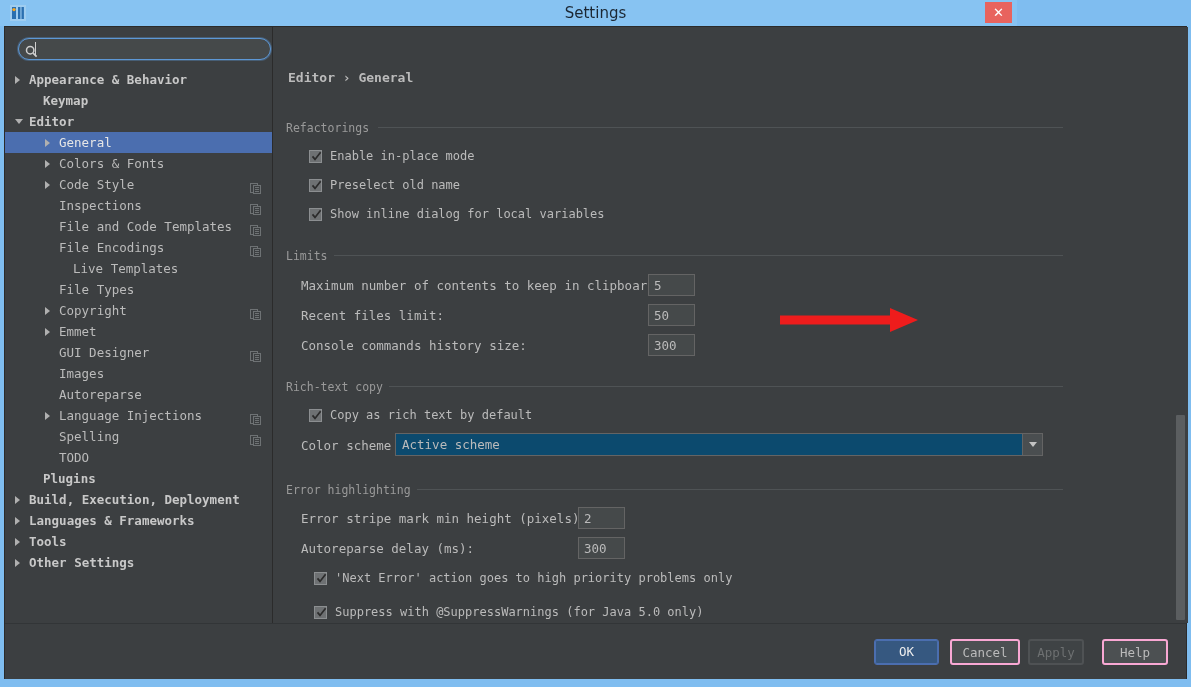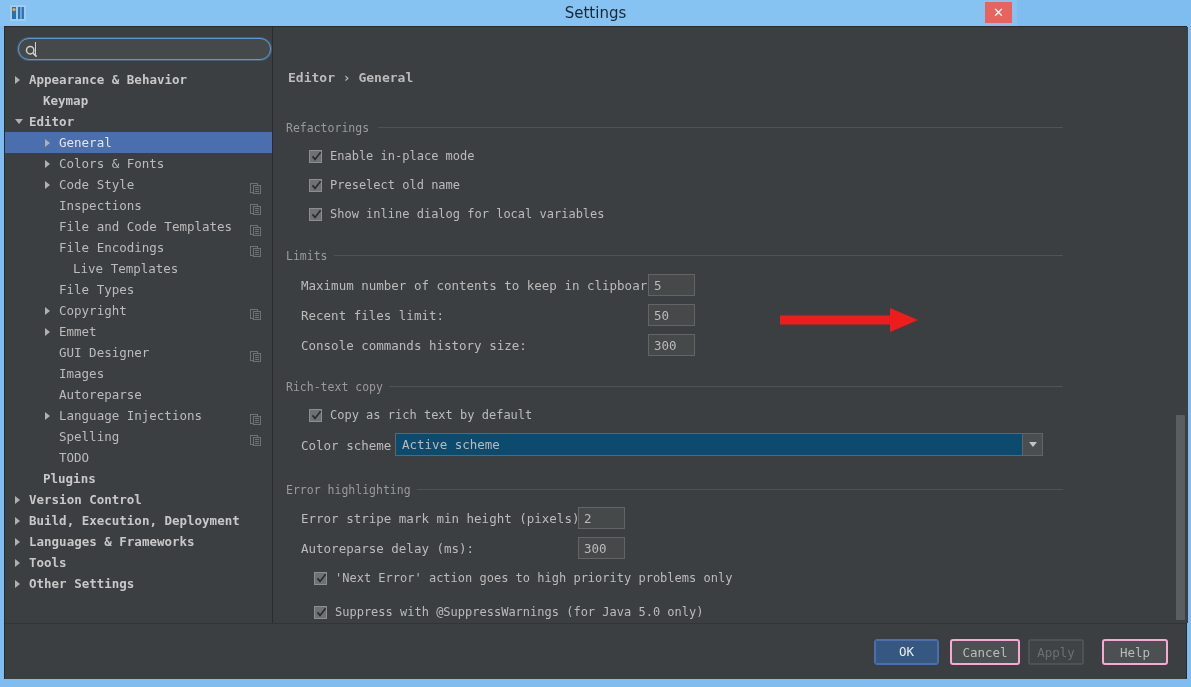--- a/index.html
+++ b/index.html
@@ -473,24 +473,20 @@
               </svg></span>
           </div>
           <div class="tree-row">
             <span class="tree-label" style="left: 54px;">TODO</span>
           </div>
           <div class="tree-row bold">
             <span class="tree-label" style="left: 38px;">Plugins</span>
           </div>
           <div class="tree-row bold">
             <span class="tw tw-right" style="left: 10px;"></span>
-            <span class="tree-label" style="left: 24px;">Version Control</span>
-          </div>
-          <div class="tree-row bold">
-            <span class="tw tw-right" style="left: 10px;"></span>
             <span class="tree-label" style="left: 24px;">Build, Execution, Deployment</span>
           </div>
           <div class="tree-row bold">
             <span class="tw tw-right" style="left: 10px;"></span>
             <span class="tree-label" style="left: 24px;">Languages &amp; Frameworks</span>
           </div>
           <div class="tree-row bold">
             <span class="tw tw-right" style="left: 10px;"></span>
             <span class="tree-label" style="left: 24px;">Tools</span>
           </div>

